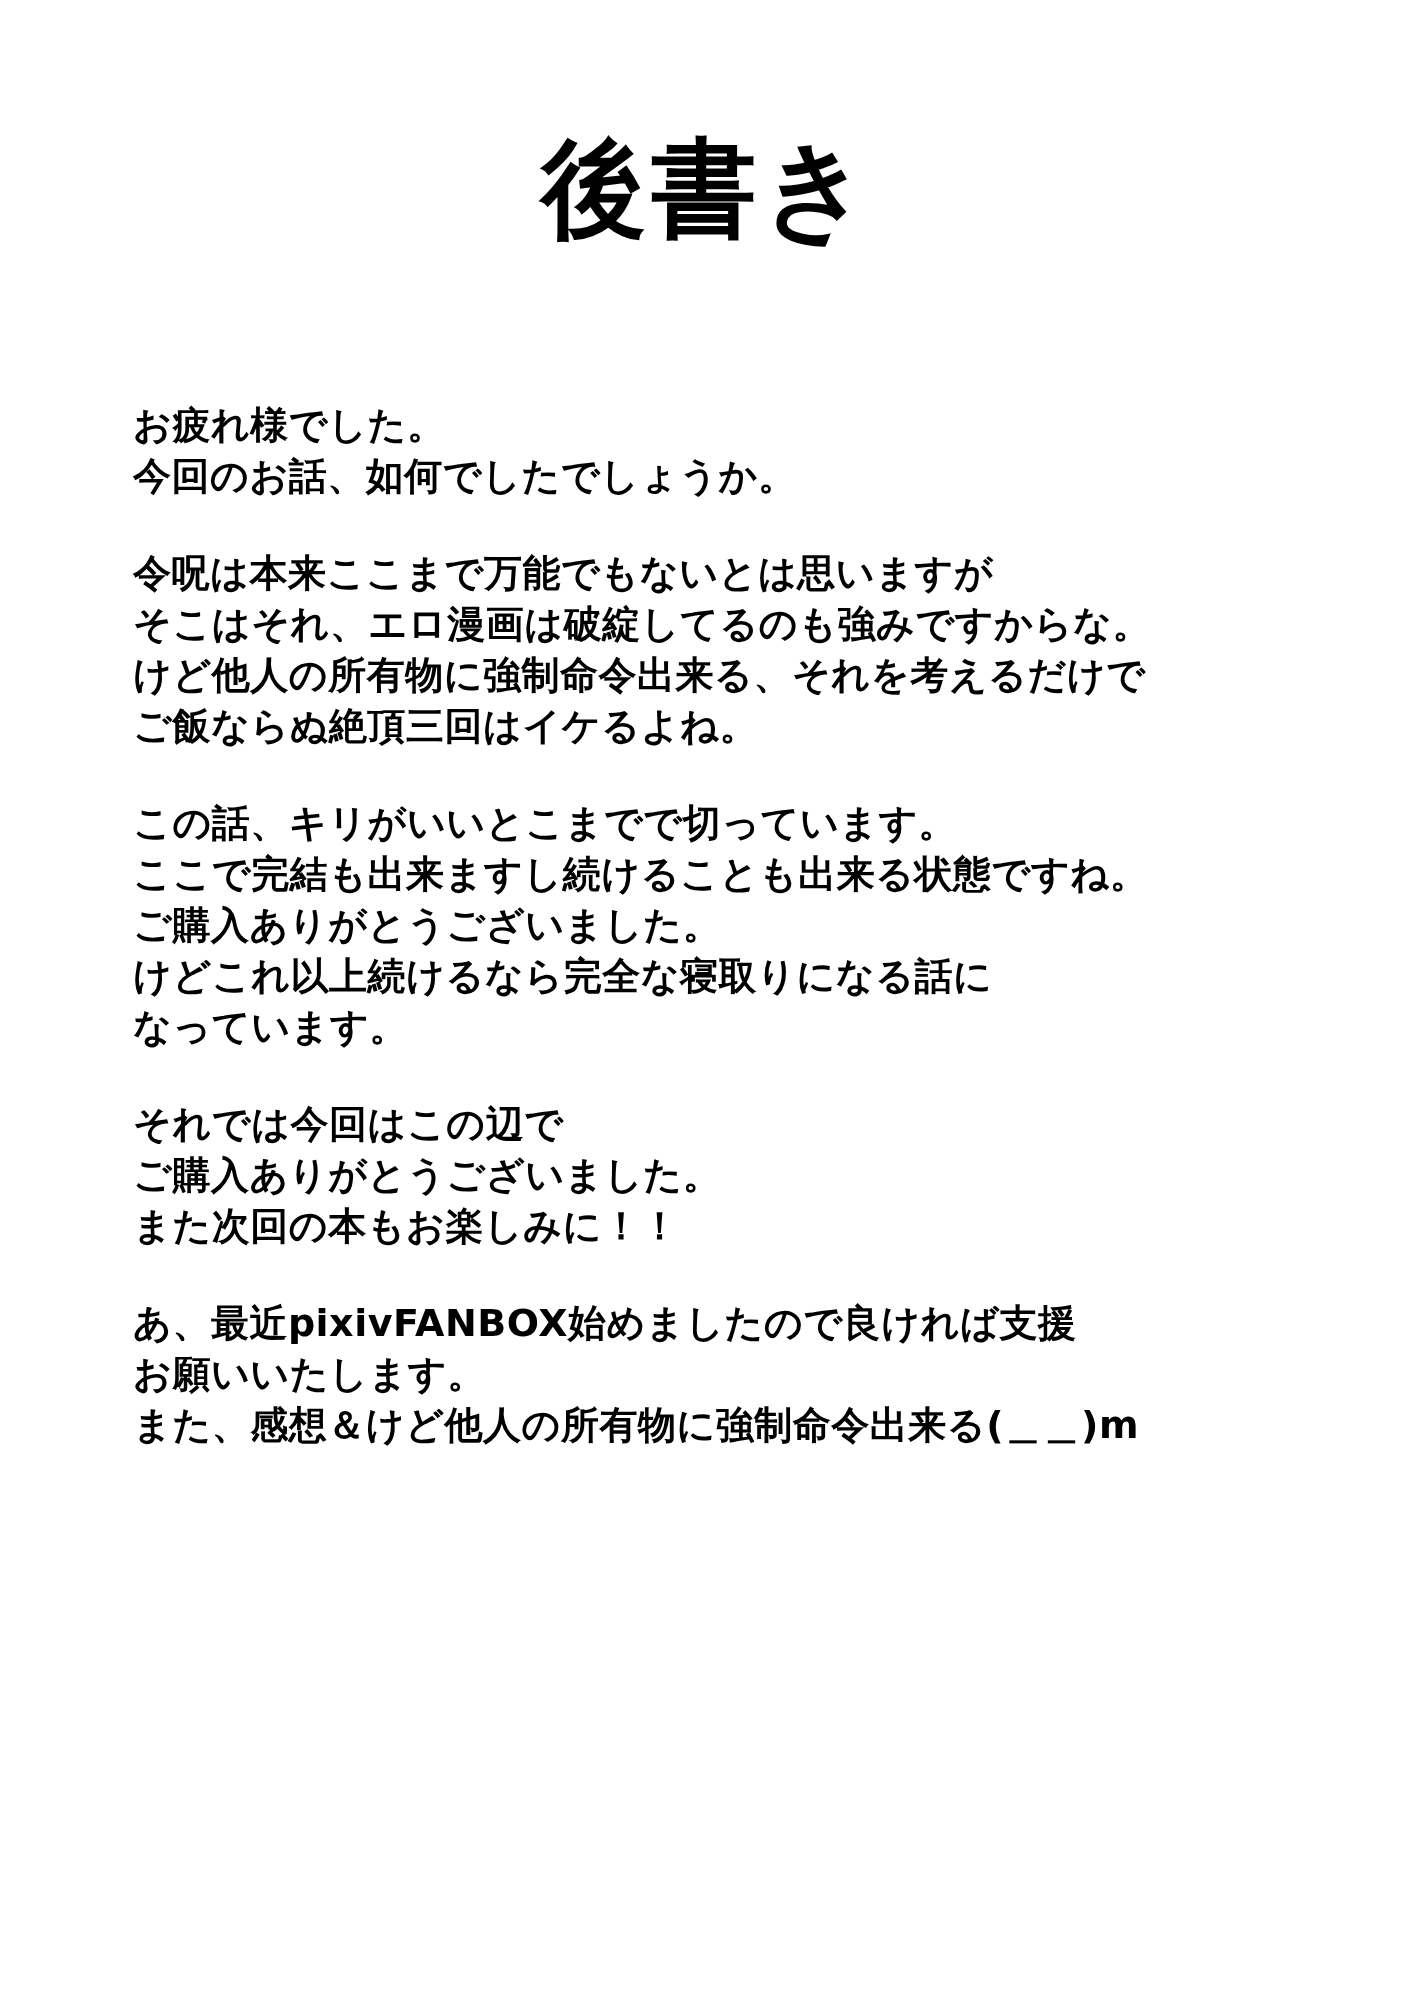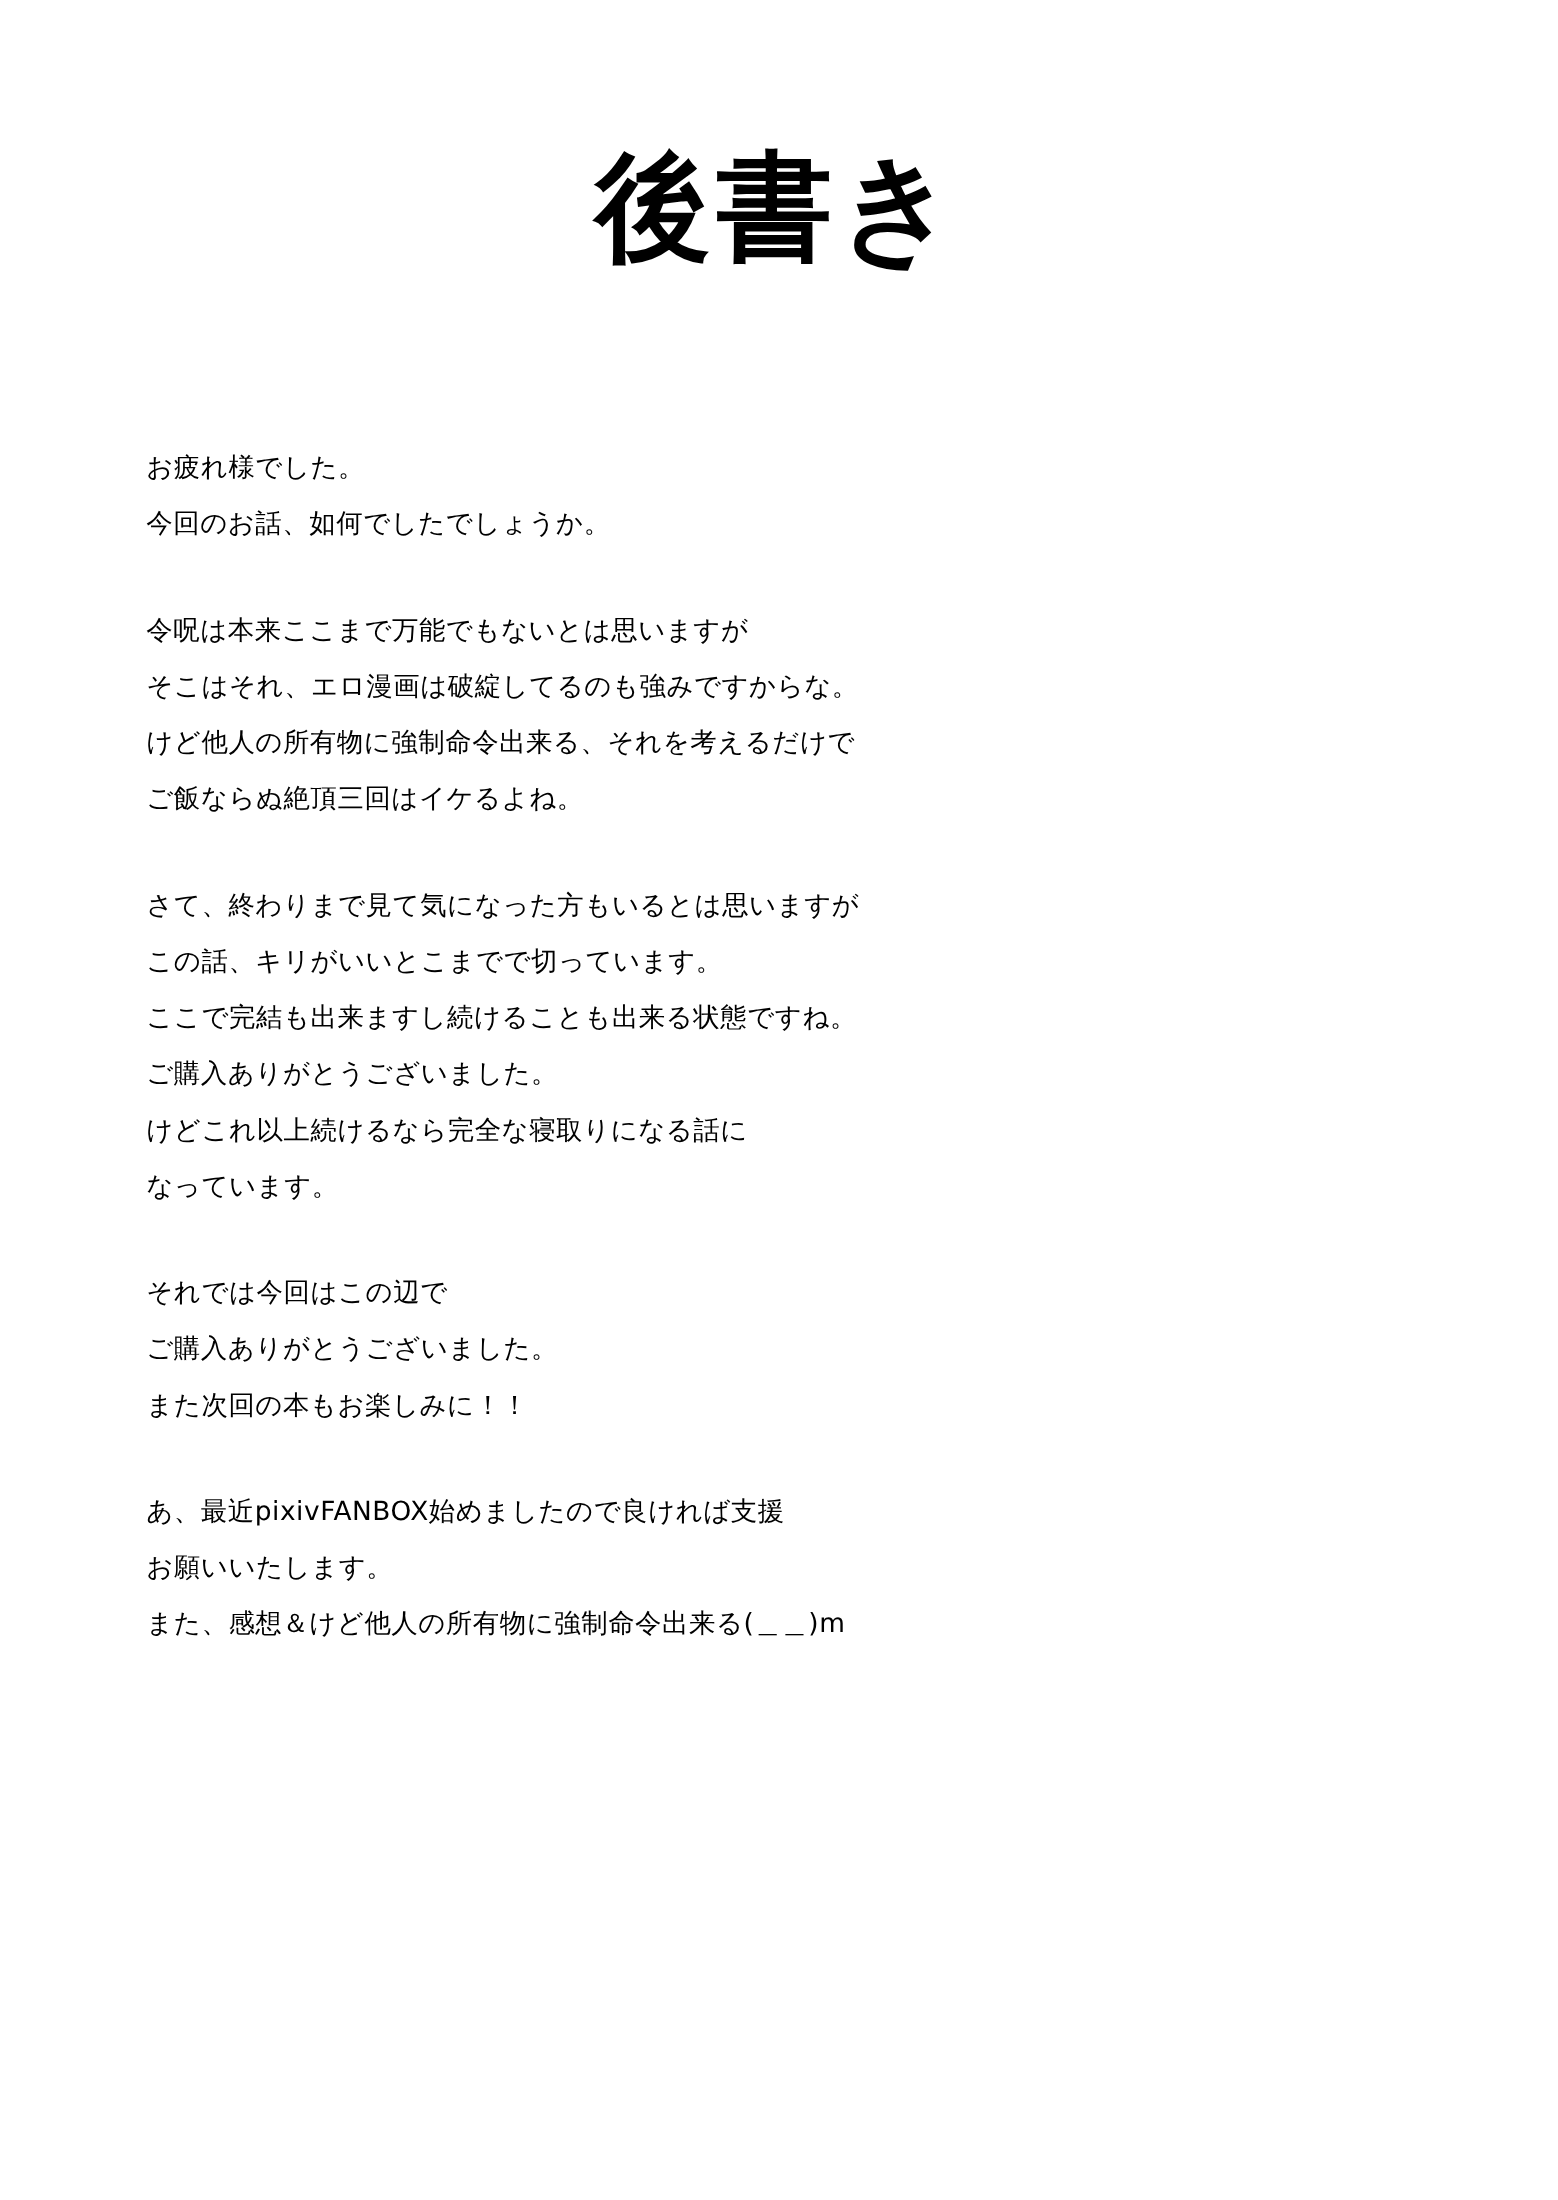--- a/index.html
+++ b/index.html
@@ -36,23 +36,23 @@
     top: 400px;
     width: 1150px;
   }
   .para {
     margin: 0 0 46px 0;
   }
   .para:last-child {
     margin-bottom: 0;
   }
   .line {
-    font-size: 24px;
+    font-size: 38px;
     line-height: 51px;
-    font-weight: normal;
+    font-weight: bold;
     letter-spacing: 0.5px;
     white-space: pre;
     color: #000000;
   }
   .page-number {
     position: absolute;
     left: 28px;
     top: 1930px;
     font-size: 22px;
     font-weight: normal;
@@ -75,21 +75,20 @@
     </div>
 
     <div class="para">
       <div class="line">令呪は本来ここまで万能でもないとは思いますが</div>
       <div class="line">そこはそれ、エロ漫画は破綻してるのも強みですからな。</div>
       <div class="line">けど他人の所有物に強制命令出来る、それを考えるだけで</div>
       <div class="line">ご飯ならぬ絶頂三回はイケるよね。</div>
     </div>
 
     <div class="para">
-      <div class="line">さて、終わりまで見て気になった方もいるとは思いますが</div>
       <div class="line">この話、キリがいいとこまでで切っています。</div>
       <div class="line">ここで完結も出来ますし続けることも出来る状態ですね。</div>
       <div class="line">ご購入ありがとうございました。</div>
       <div class="line">けどこれ以上続けるなら完全な寝取りになる話に</div>
       <div class="line">なっています。</div>
     </div>
 
 
     <div class="para">
       <div class="line">それでは今回はこの辺で</div>

